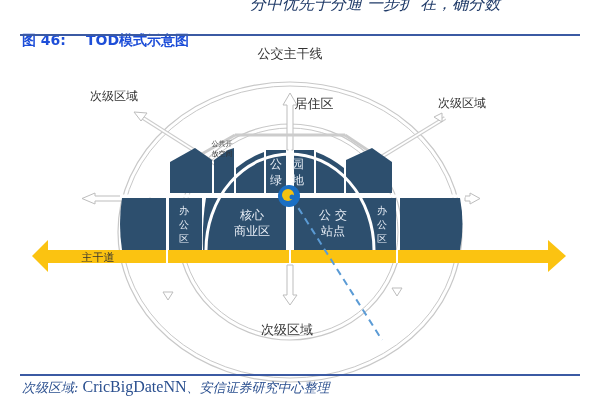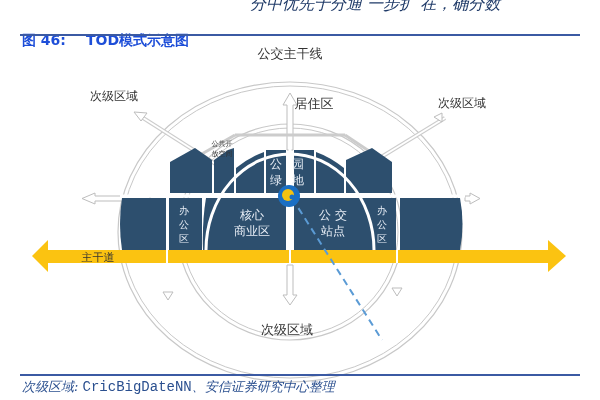--- a/index.html
+++ b/index.html
@@ -3,21 +3,21 @@
   <meta charset="utf-8">
   <style>
     html, body { margin: 0; padding: 0; background: #ffffff; }
     body { width: 600px; height: 400px; position: relative; overflow: hidden; font-family: "DejaVu Sans", sans-serif; }
     .top-cut { position: absolute; left: 250px; top: -6px; font-size: 16px; color: #1f3a68; font-style: italic; font-family: "DejaVu Serif", serif; white-space: nowrap; }
     .fig-title { position: absolute; left: 22px; top: 10px; font-size: 14px; font-weight: bold; color: #1d4ed8; font-family: "DejaVu Sans", sans-serif; margin-top: 22px; }
     .fig-title .num { margin-left: 6px; margin-right: 14px; }
     .rule-top { position: absolute; left: 20px; top: 34px; width: 560px; height: 2px; background: #3b5aa3; }
     .rule-bottom { position: absolute; left: 20px; top: 374px; width: 560px; height: 1.5px; background: #3b5aa3; }
     .source { position: absolute; left: 22px; top: 378px; font-size: 13px; color: #2a4f8f; font-style: italic; font-family: "DejaVu Serif", serif; white-space: nowrap; }
-    .source .en { font-style: normal; font-family: Liberation Mono, monospace; font-size: 14px; }
+    .source .en { font-style: normal; font-family: Liberation Serif, serif; font-size: 16px; }
     svg.diagram { position: absolute; left: 0; top: 0; }
     .lbl { font-family: "DejaVu Serif", serif; fill: #333; }
     .lbl-w { font-family: "DejaVu Serif", serif; fill: #e8eef6; }
   </style>
 </head>
 <body>
 
 <div class="top-cut">分中优先于分通 一步扩 在，确分数</div>
 
 <div class="fig-title">

